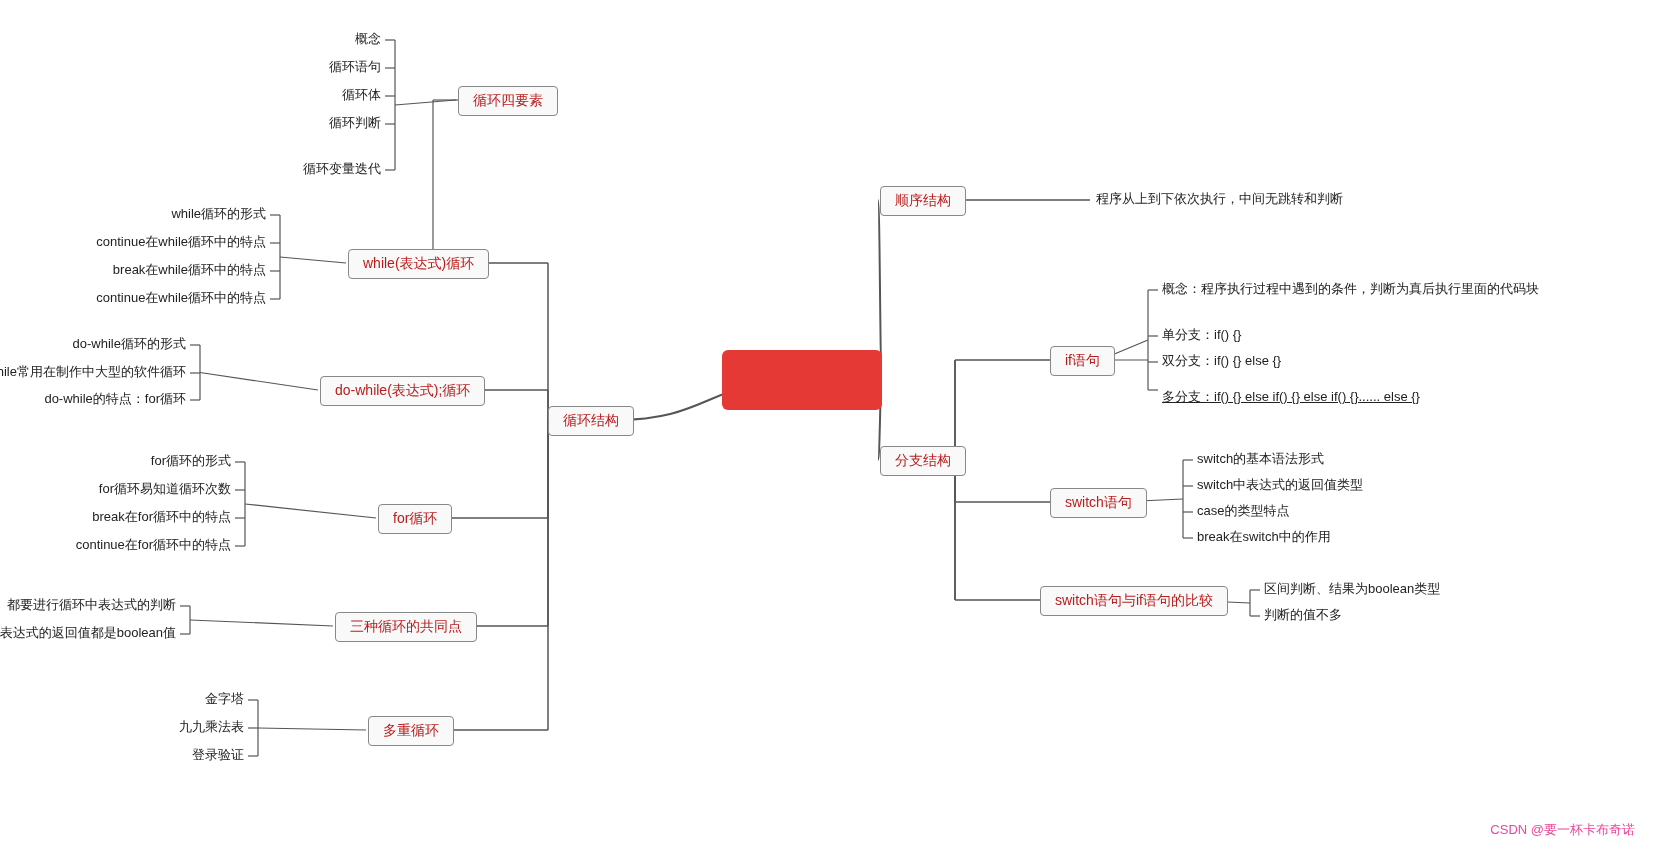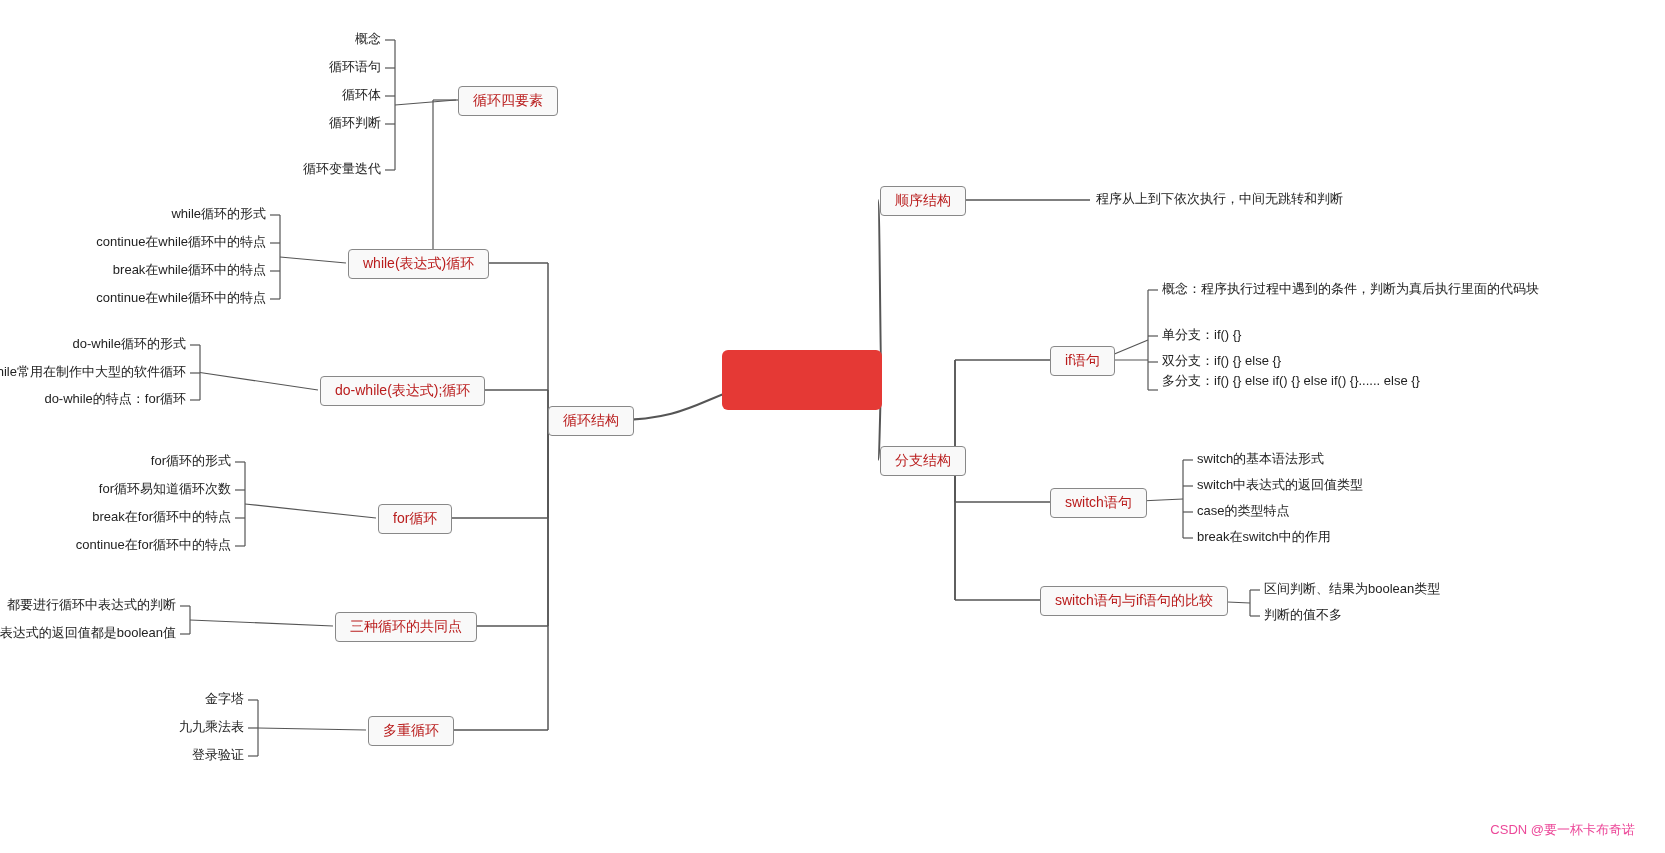--- a/index.html
+++ b/index.html
@@ -142,21 +142,21 @@
 
 <div class="watermark">CSDN @要一杯卡布奇诺</div>
 
 <div class="box-node" style="left: 880px; top: 186px;">顺序结构</div>
 <div class="node-label" style="left: 1096px; top: 190px;">程序从上到下依次执行，中间无跳转和判断</div>
 <div class="box-node" style="left: 880px; top: 446px;">分支结构</div>
 <div class="box-node" style="left: 1050px; top: 346px;">if语句</div>
 <div class="node-label" style="left: 1162px; top: 280px;">概念：程序执行过程中遇到的条件，判断为真后执行里面的代码块</div>
 <div class="node-label" style="left: 1162px; top: 326px;">单分支：if() {}</div>
 <div class="node-label" style="left: 1162px; top: 352px;">双分支：if() {} else {}</div>
-<div class="node-label" style="left: 1162px; top: 372px;">多分支：if() {} else if() {} else if() {}...... else {}</div>
+<div class="node-label" style="left: 1162px; top: 388px; text-decoration: underline;">多分支：if() {} else if() {} else if() {}...... else {}</div>
 <div class="box-node" style="left: 1050px; top: 488px;">switch语句</div>
 <div class="node-label" style="left: 1197px; top: 450px;">switch的基本语法形式</div>
 <div class="node-label" style="left: 1197px; top: 476px;">switch中表达式的返回值类型</div>
 <div class="node-label" style="left: 1197px; top: 502px;">case的类型特点</div>
 <div class="node-label" style="left: 1197px; top: 528px;">break在switch中的作用</div>
 <div class="box-node" style="left: 1040px; top: 586px;">switch语句与if语句的比较</div>
 <div class="node-label" style="left: 1264px; top: 580px;">区间判断、结果为boolean类型</div>
 <div class="node-label" style="left: 1264px; top: 606px;">判断的值不多</div>
 <div class="box-node" style="left: 548px; top: 406px;">循环结构</div>
 <div class="box-node" style="left: 348px; top: 249px;">while(表达式)循环</div>

